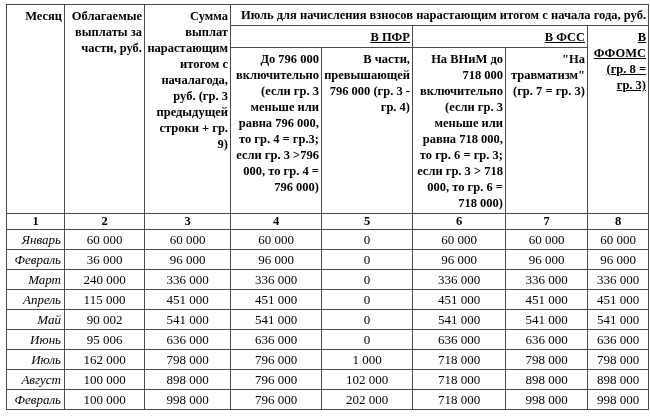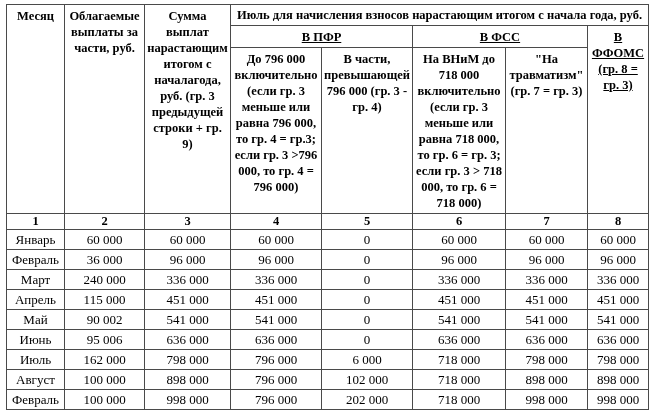--- a/index.html
+++ b/index.html
@@ -23,21 +23,21 @@
     width: 642px;
   }
   table.grid th,
   table.grid td {
     border: 1px solid #4a4a4a;
     overflow: hidden;
     box-sizing: border-box;
   }
   thead th {
     font-weight: bold;
-    text-align: center;
+    text-align: right;
     vertical-align: middle;
     font-size: 12.5px;
     line-height: 1.28;
     padding: 2px 2px;
   }
   th.valign-top { vertical-align: top; padding-top: 3px; }
   tr.band-top th { height: 20px; }
   tr.band-group th { height: 22px; text-decoration: underline; }
   tr.numbering td {
     font-weight: bold;
@@ -45,21 +45,21 @@
     font-size: 12.5px;
     height: 16px;
     padding: 0 2px;
   }
   tbody tr.data-row td {
     font-size: 13px;
     height: 20px;
     padding: 1px 3px;
     white-space: nowrap;
   }
-  tbody tr.data-row td.month { text-align: center; }
+  tbody tr.data-row td.month { text-align: right; font-style: italic; }
   tbody tr.data-row td.num { text-align: center; }
 </style>
 </head>
 <body>
 
 <div class="page">
   <table class="grid">
     <colgroup>
       <col style="width:58px">
       <col style="width:80px">
@@ -158,21 +158,21 @@
           <td class="num">0</td>
           <td class="num">636 000</td>
           <td class="num">636 000</td>
           <td class="num">636 000</td>
         </tr>
         <tr class="data-row">
           <td class="month">Июль</td>
           <td class="num">162 000</td>
           <td class="num">798 000</td>
           <td class="num">796 000</td>
-          <td class="num">6 000</td>
+          <td class="num">1 000</td>
           <td class="num">718 000</td>
           <td class="num">798 000</td>
           <td class="num">798 000</td>
         </tr>
         <tr class="data-row">
           <td class="month">Август</td>
           <td class="num">100 000</td>
           <td class="num">898 000</td>
           <td class="num">796 000</td>
           <td class="num">102 000</td>

